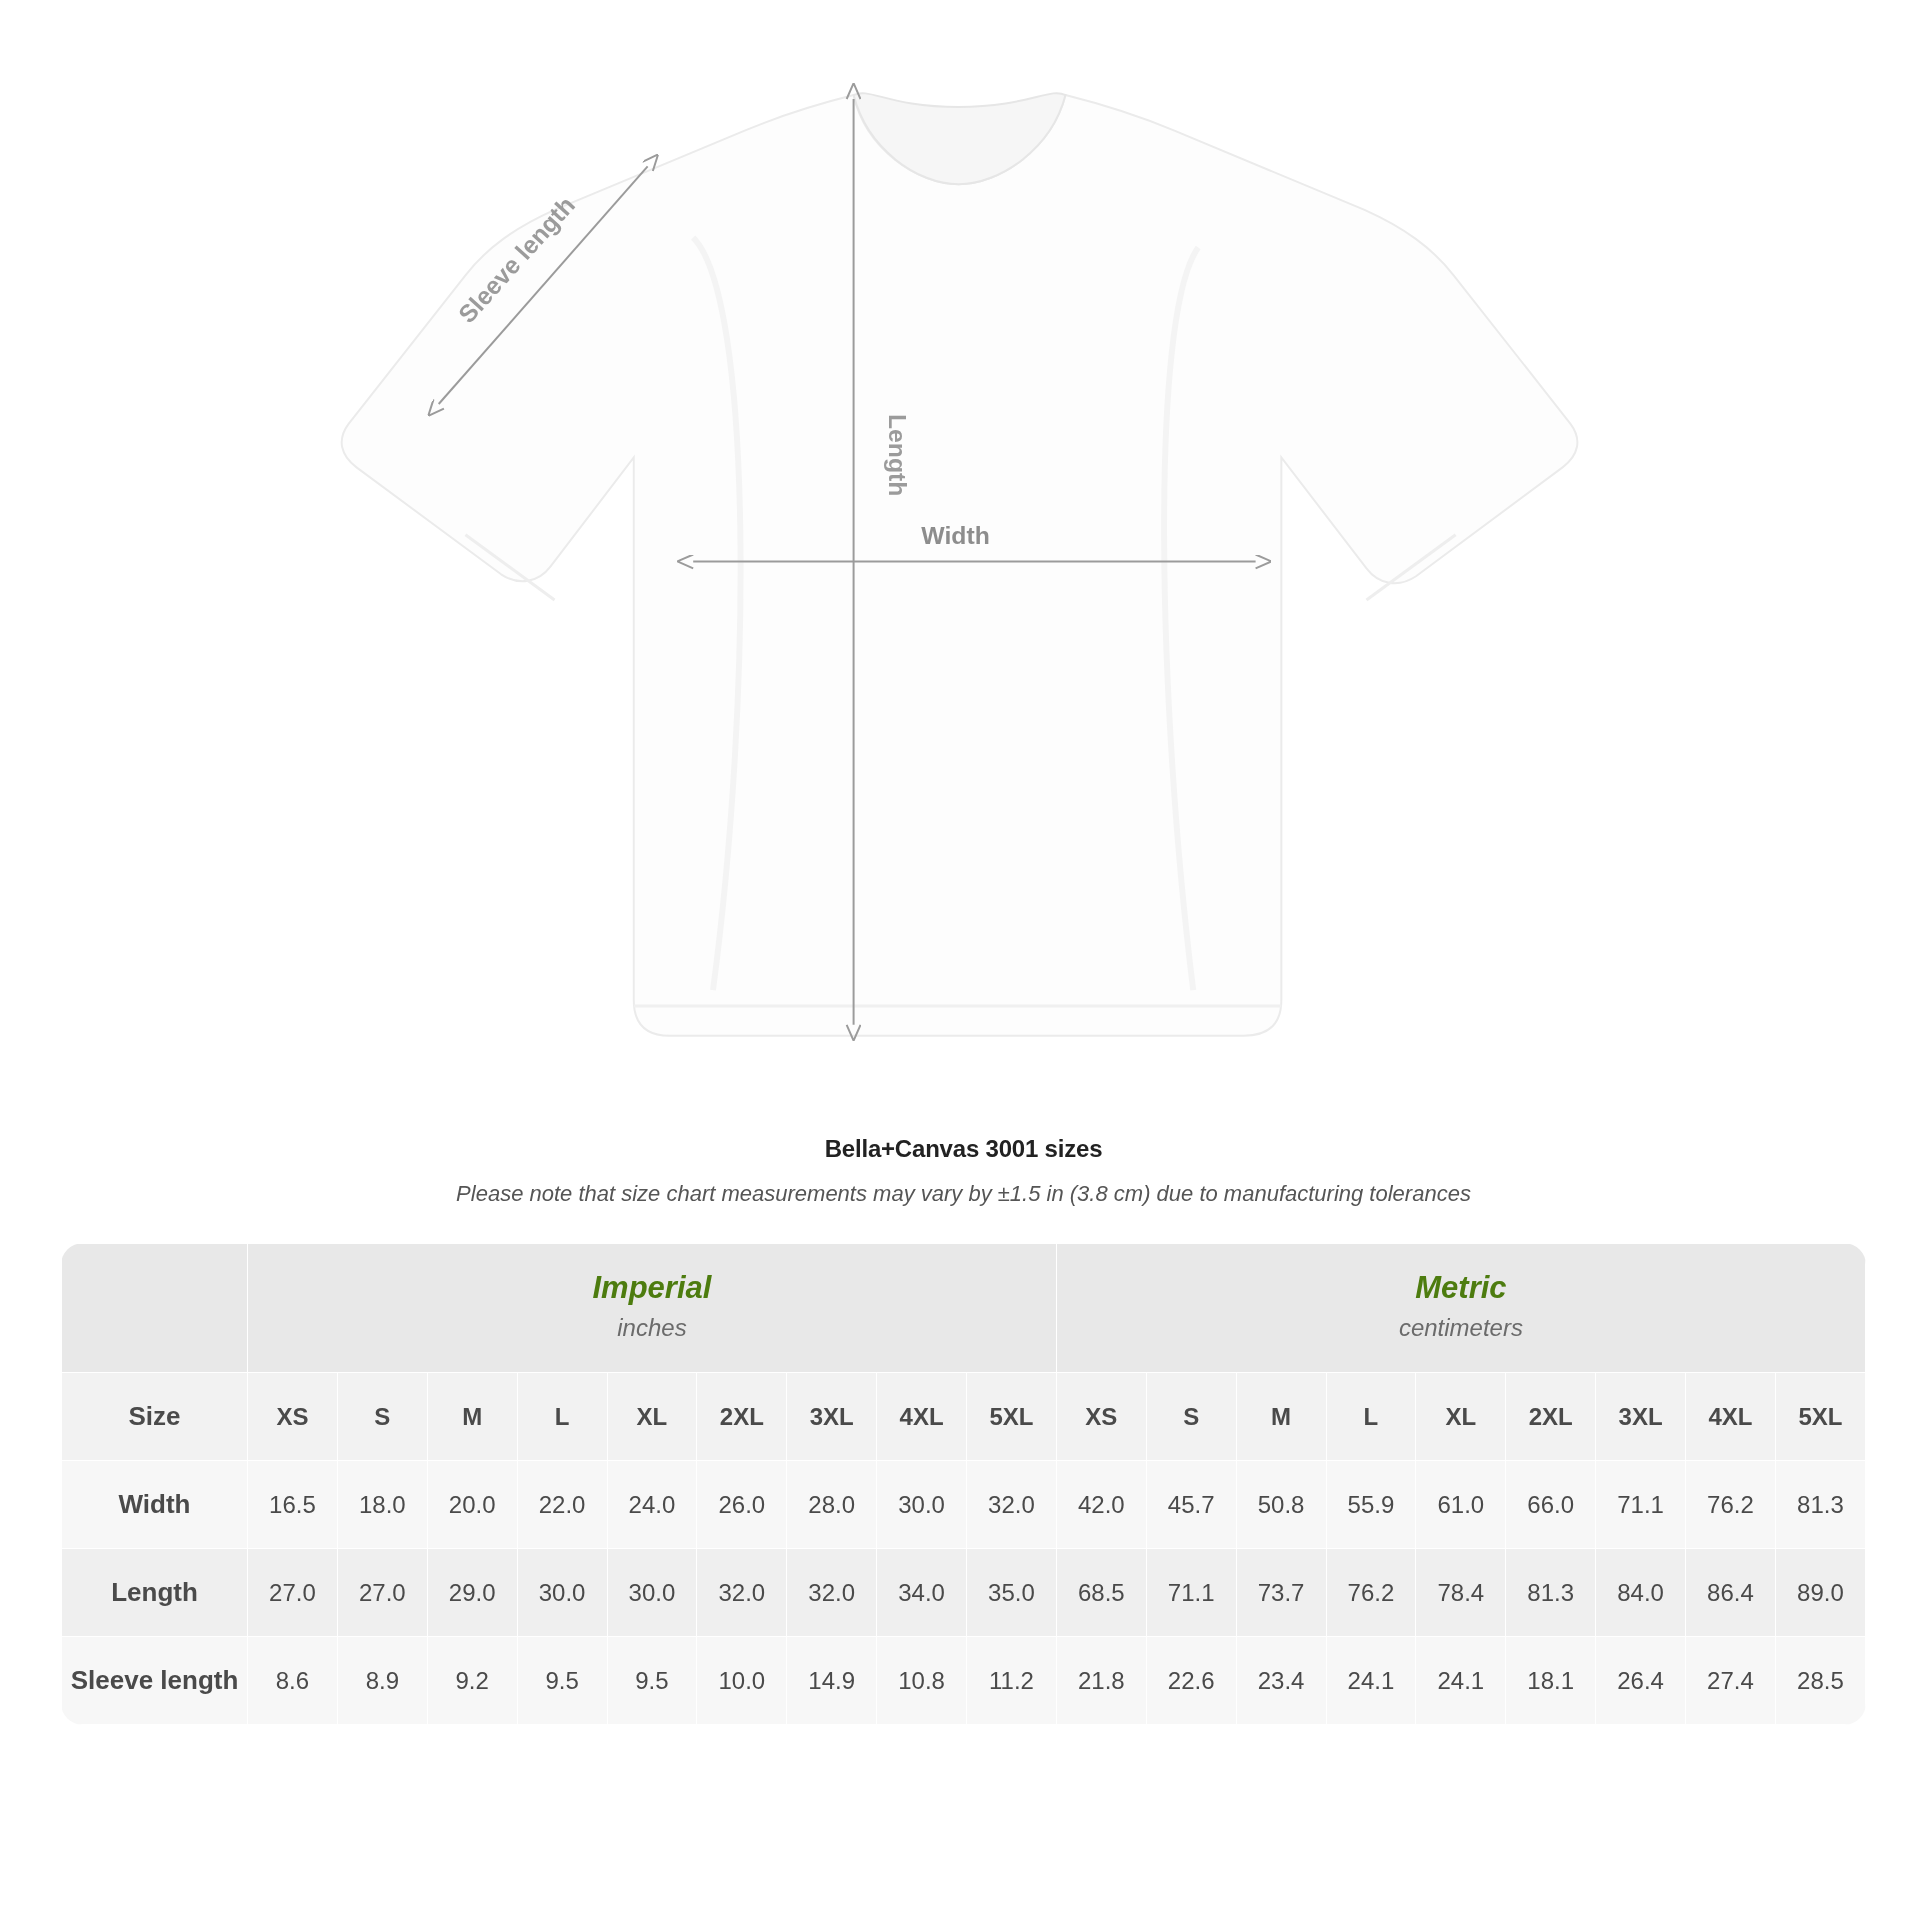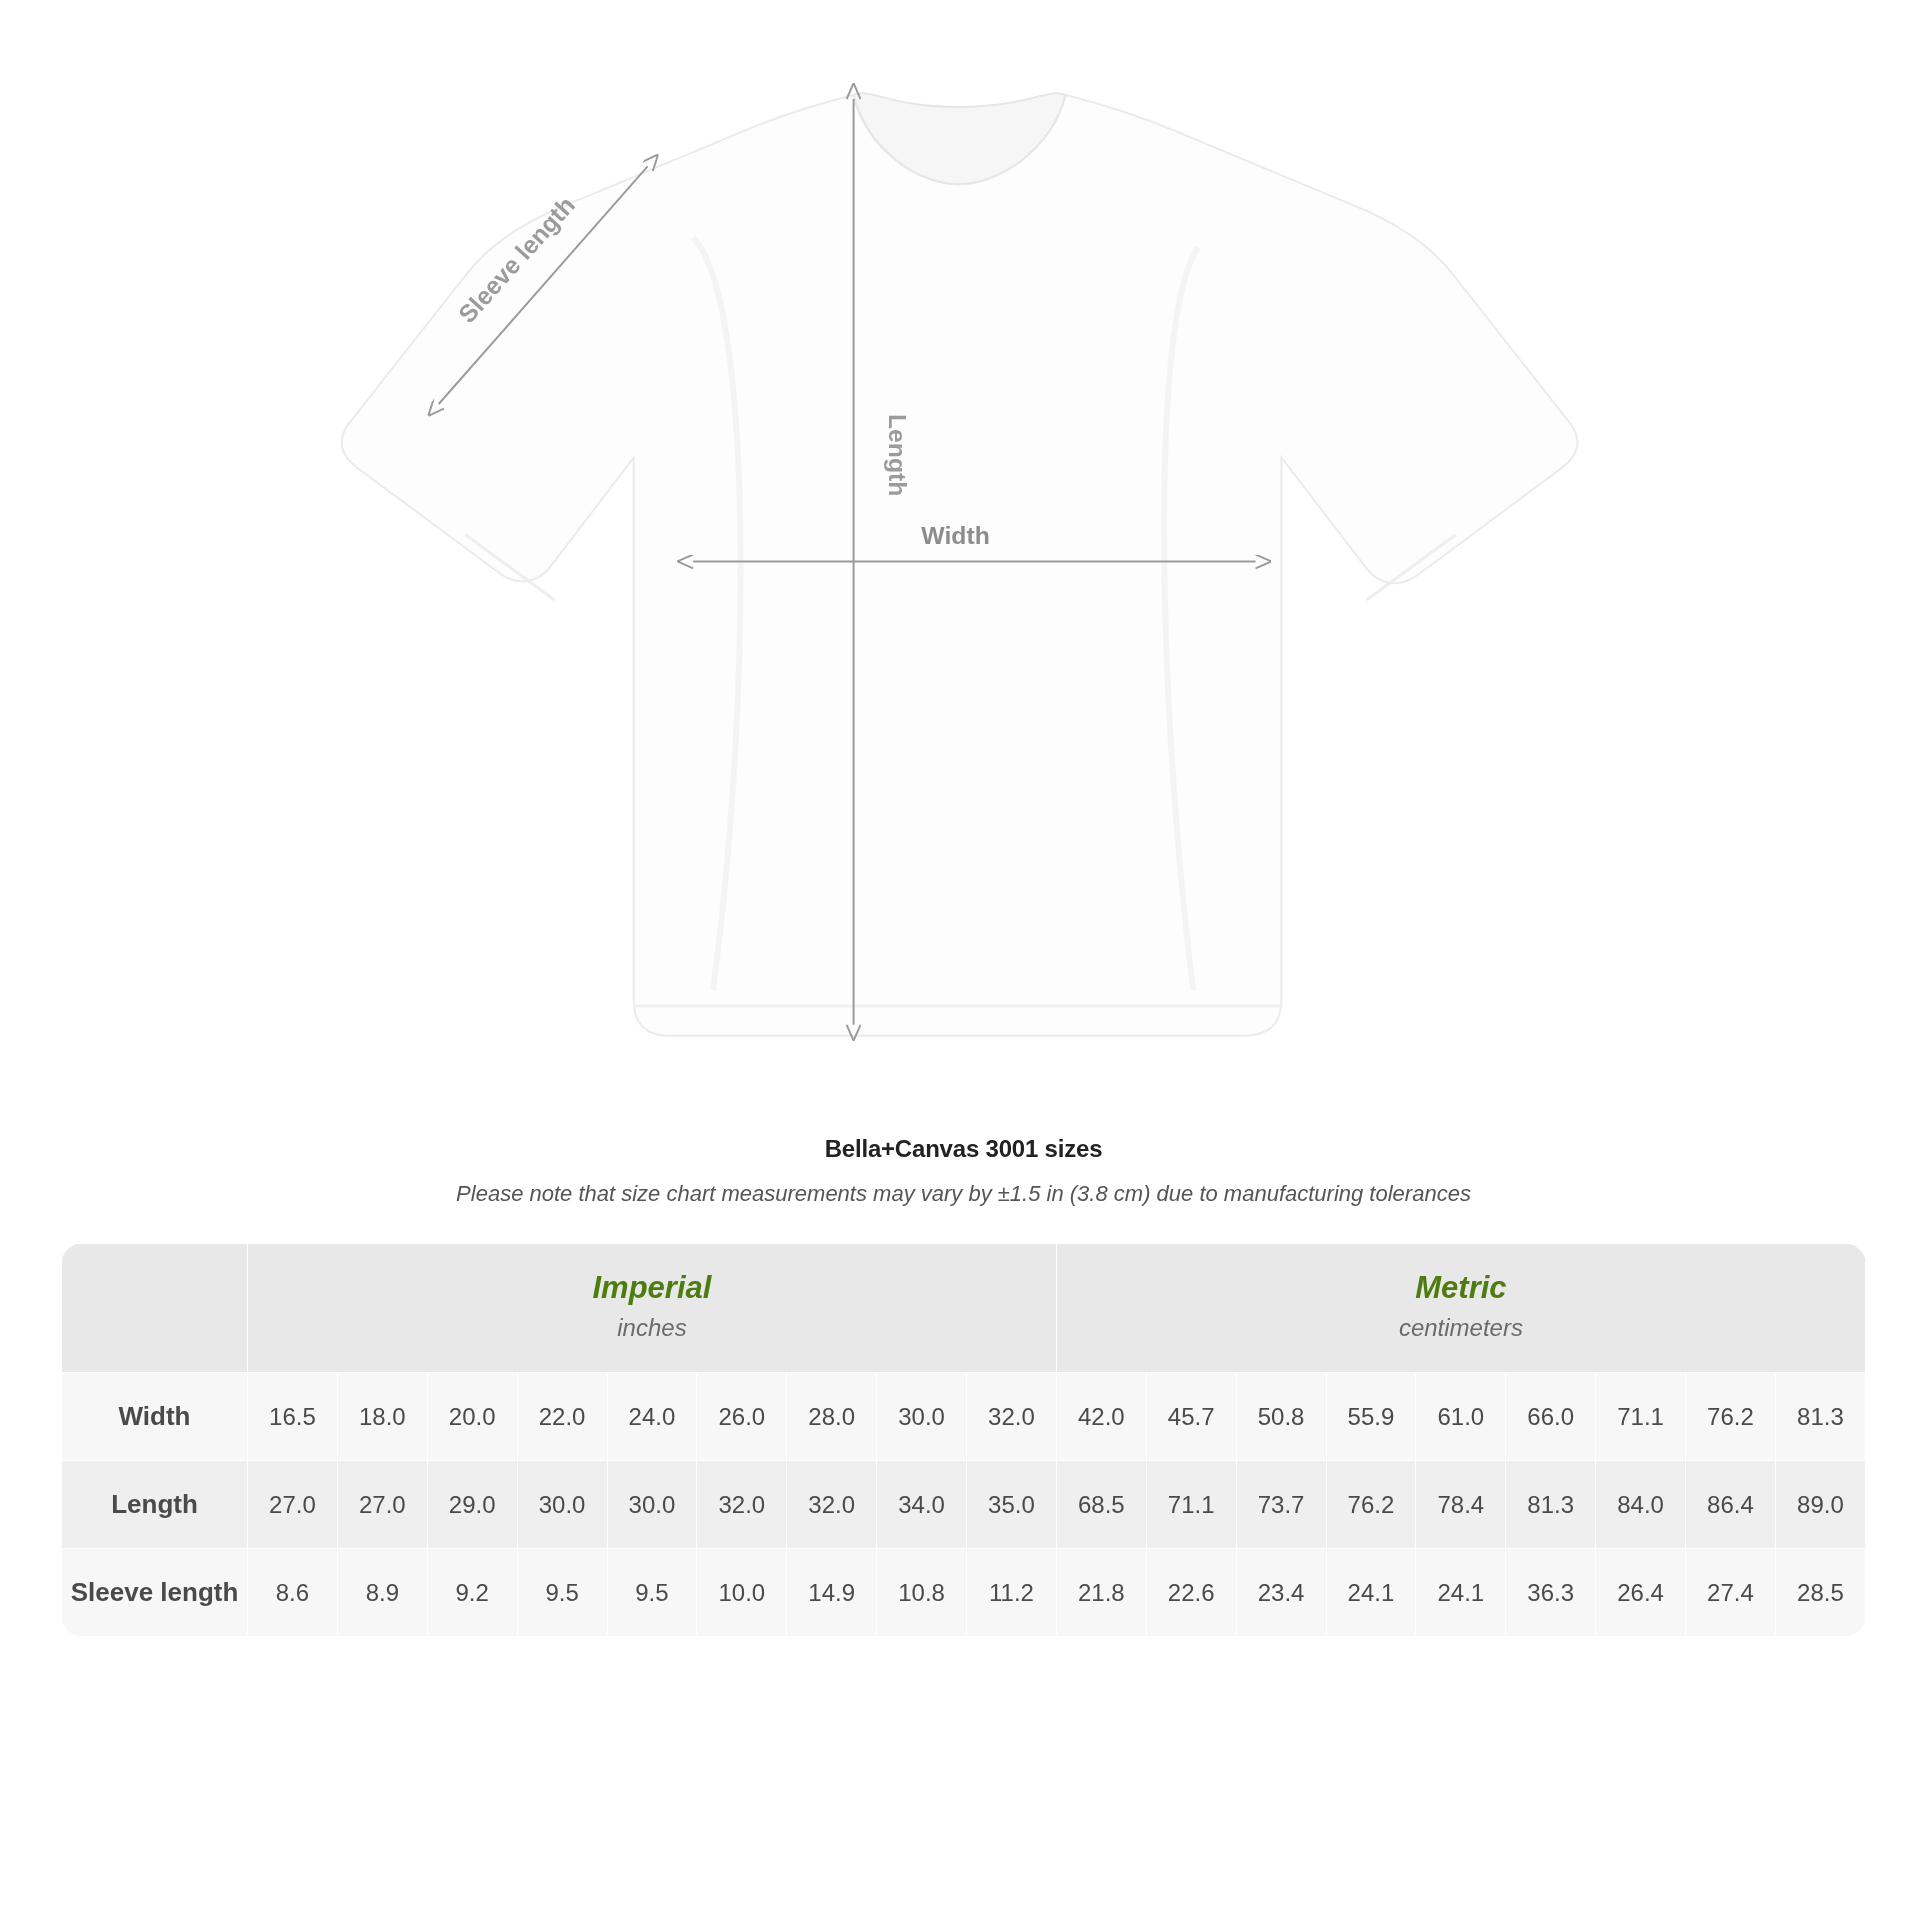--- a/index.html
+++ b/index.html
@@ -194,20 +194,41 @@
           <td colspan="9">
             <div class="unit-name">Imperial</div>
             <div class="unit-sub">inches</div>
           </td>
           <td colspan="9">
             <div class="unit-name">Metric</div>
             <div class="unit-sub">centimeters</div>
           </td>
         </tr>
 
+        <tr class="head-row">
+          <td class="rowlabel">Size</td>
+          <td>XS</td>
+          <td>S</td>
+          <td>M</td>
+          <td>L</td>
+          <td>XL</td>
+          <td>2XL</td>
+          <td>3XL</td>
+          <td>4XL</td>
+          <td>5XL</td>
+          <td>XS</td>
+          <td>S</td>
+          <td>M</td>
+          <td>L</td>
+          <td>XL</td>
+          <td>2XL</td>
+          <td>3XL</td>
+          <td>4XL</td>
+          <td>5XL</td>
+        </tr>
 
         <tr class="data-row odd">
           <td class="rowlabel">Width</td>
           <td>16.5</td>
           <td>18.0</td>
           <td>20.0</td>
           <td>22.0</td>
           <td>24.0</td>
           <td>26.0</td>
           <td>28.0</td>
@@ -255,21 +276,21 @@
           <td>9.5</td>
           <td>10.0</td>
           <td>14.9</td>
           <td>10.8</td>
           <td>11.2</td>
           <td>21.8</td>
           <td>22.6</td>
           <td>23.4</td>
           <td>24.1</td>
           <td>24.1</td>
-          <td>36.3</td>
+          <td>18.1</td>
           <td>26.4</td>
           <td>27.4</td>
           <td>28.5</td>
         </tr>
       </tbody>
     </table>
   </div>
 
 </div>
 

